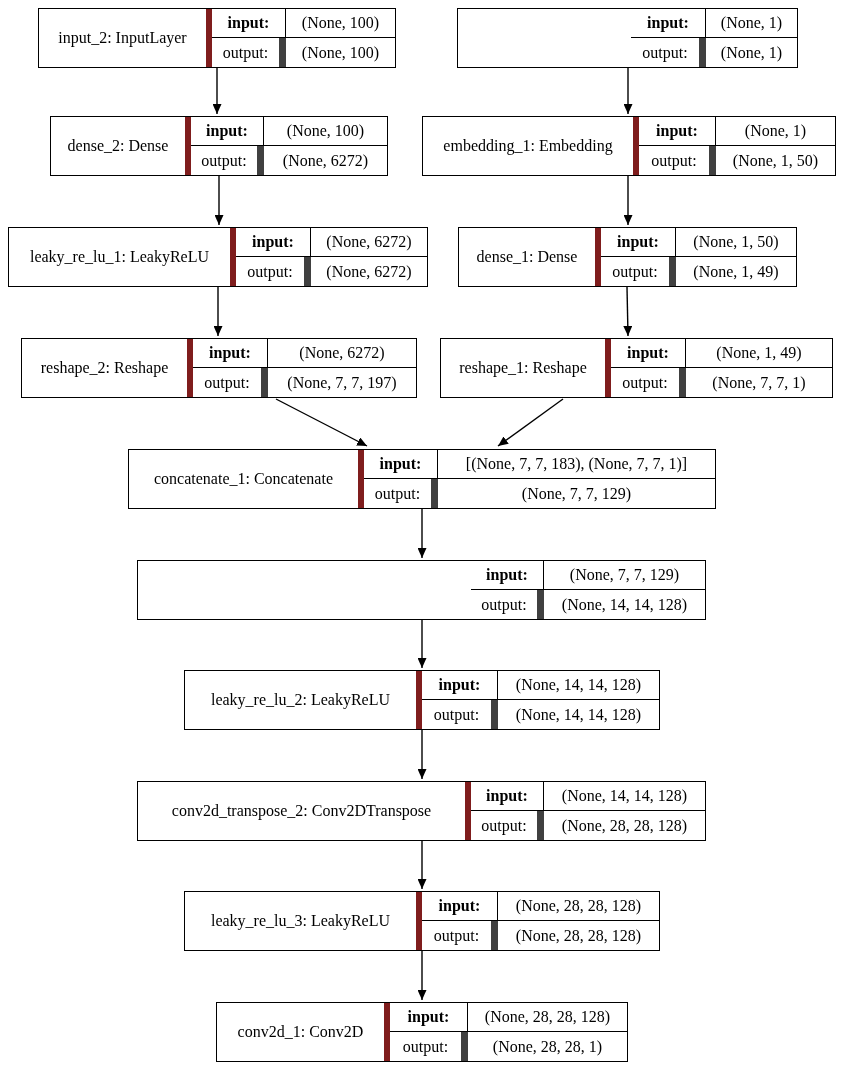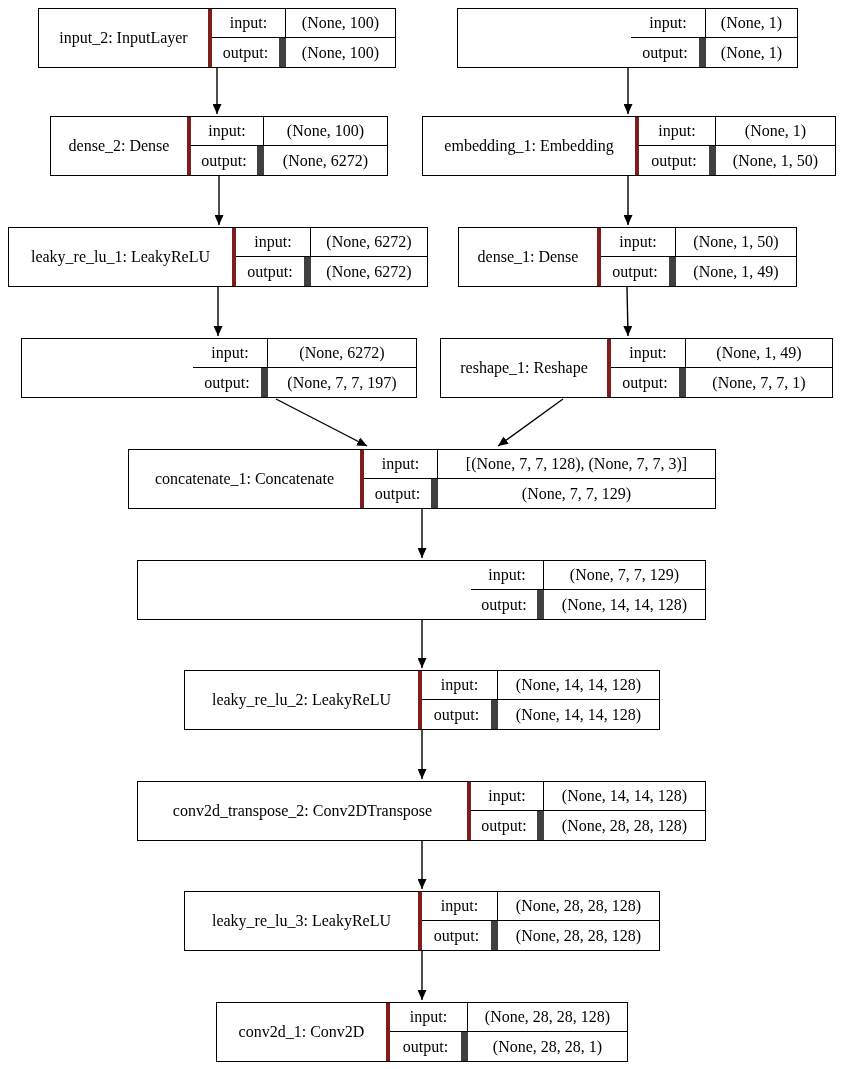--- a/index.html
+++ b/index.html
@@ -24,22 +24,22 @@
   }
   .cell {
     display:flex;
     align-items:center;
     justify-content:center;
     white-space:nowrap;
     overflow:hidden;
     padding:0 4px;
     box-sizing:border-box;
   }
-  .name { grid-row:1 / 3; grid-column:1; border-right:4px solid #7f1d1d; }
-  .k1   { grid-row:1; grid-column:2; border-right:1px solid #000000; border-bottom:1px solid #000000; }
+  .name { grid-row:1 / 3; grid-column:1; border-right:6px solid #7f1d1d; }
+  .k1   { grid-row:1; grid-column:2; border-right:1px solid #000000; border-bottom:1px solid #000000;font-weight:bold; }
   .v1   { grid-row:1; grid-column:3; border-bottom:1px solid #000000; }
   .k2   { grid-row:2; grid-column:2; border-right:7px solid #404040; }
   .v2   { grid-row:2; grid-column:3; }
   svg.edges { position:absolute; left:0; top:0; pointer-events:none; }
 </style>
 </head>
 <body>
 
 <div id="canvas">
 
@@ -105,38 +105,39 @@
 
   <div class="node" style="left:458px;top:227px;width:339px;grid-template-columns:142px 75px 1fr">
     <div class="cell name">dense_1: Dense</div>
     <div class="cell k1">input:</div>
     <div class="cell v1">(None, 1, 50)</div>
     <div class="cell k2">output:</div>
     <div class="cell v2">(None, 1, 49)</div>
   </div>
 
   <div class="node" style="left:21px;top:338px;width:396px;grid-template-columns:171px 75px 1fr">
+    <div class="cell name">reshape_2: Reshape</div>
     <div class="cell k1">input:</div>
     <div class="cell v1">(None, 6272)</div>
     <div class="cell k2">output:</div>
     <div class="cell v2">(None, 7, 7, 197)</div>
   </div>
 
   <div class="node" style="left:440px;top:338px;width:393px;grid-template-columns:170px 75px 1fr">
     <div class="cell name">reshape_1: Reshape</div>
     <div class="cell k1">input:</div>
     <div class="cell v1">(None, 1, 49)</div>
     <div class="cell k2">output:</div>
     <div class="cell v2">(None, 7, 7, 1)</div>
   </div>
 
   <div class="node" style="left:128px;top:449px;width:588px;grid-template-columns:235px 74px 1fr">
     <div class="cell name">concatenate_1: Concatenate</div>
     <div class="cell k1">input:</div>
-    <div class="cell v1">[(None, 7, 7, 128), (None, 7, 7, 3)]</div>
+    <div class="cell v1">[(None, 7, 7, 183), (None, 7, 7, 1)]</div>
     <div class="cell k2">output:</div>
     <div class="cell v2">(None, 7, 7, 129)</div>
   </div>
 
   <div class="node" style="left:137px;top:560px;width:569px;grid-template-columns:333px 73px 1fr">
     <div class="cell k1">input:</div>
     <div class="cell v1">(None, 7, 7, 129)</div>
     <div class="cell k2">output:</div>
     <div class="cell v2">(None, 14, 14, 128)</div>
   </div>

